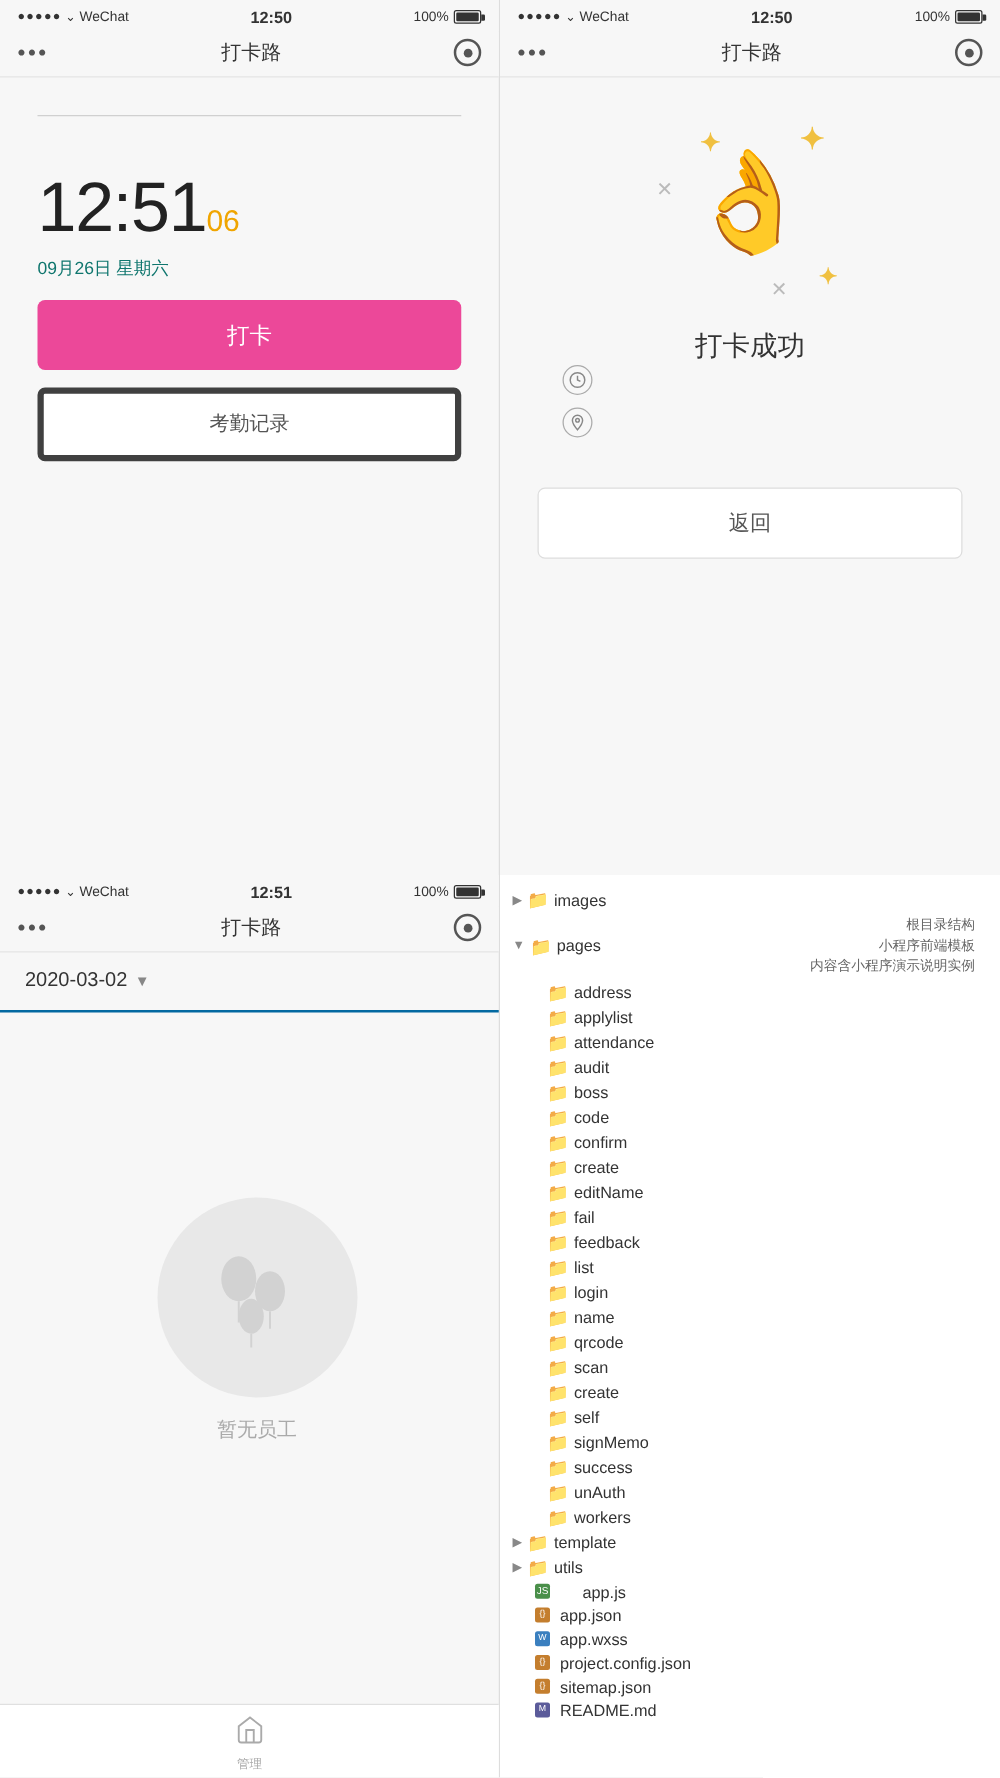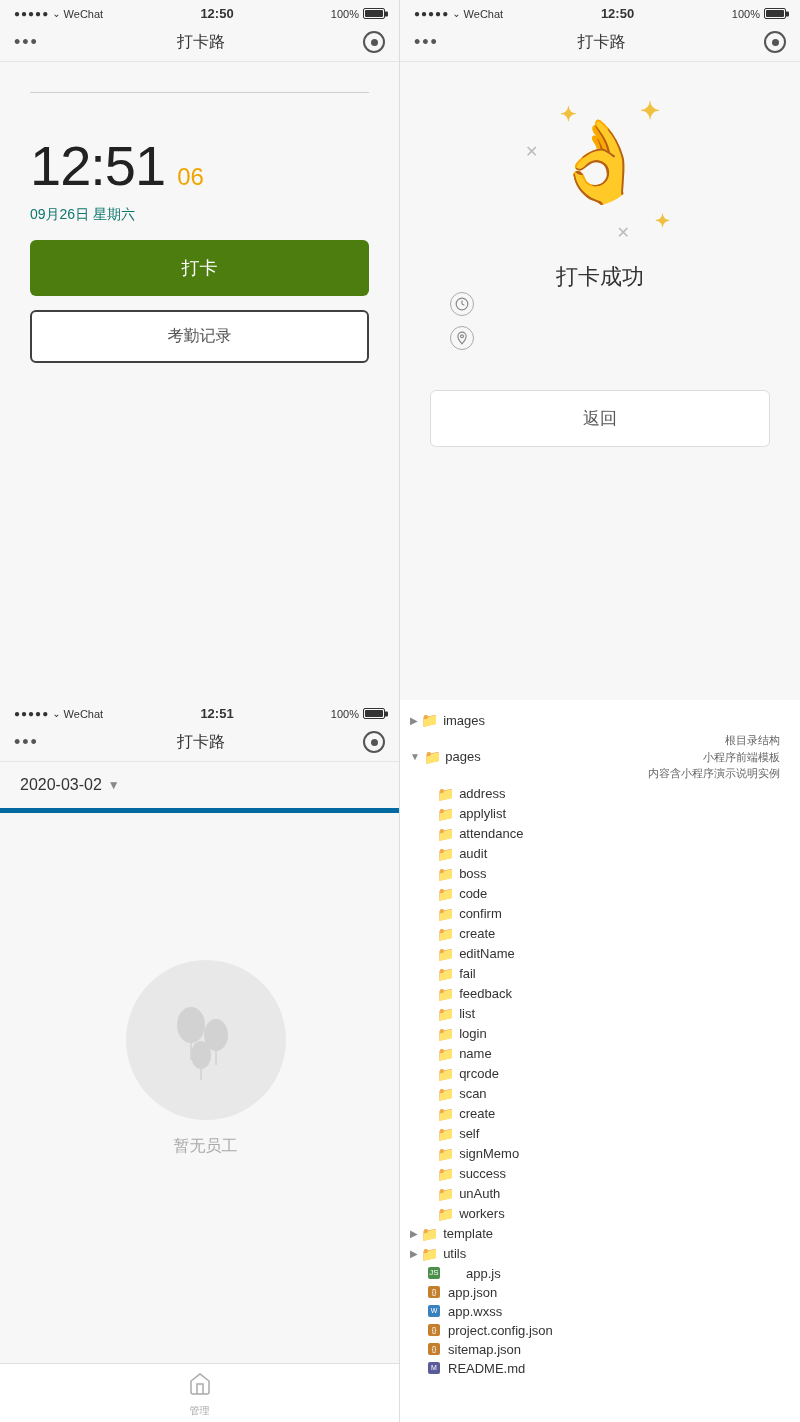--- a/index.html
+++ b/index.html
@@ -123,44 +123,44 @@
     }
     .time-main {
       font-size: 56px;
       font-weight: 300;
       color: #222;
       letter-spacing: -1px;
     }
     .time-seconds {
       font-size: 24px;
       color: #f0a500;
-      margin-left: 12px;
+      margin-left: 0;
     }
     .date-display {
       font-size: 14px;
       color: #0f766e;
       margin-bottom: 16px;
     }
     .btn-punch {
       width: 100%;
       padding: 16px;
-      background: #4d7c0f;
+      background: #ec4899;
       color: #fff;
       border: none;
       border-radius: 6px;
       font-size: 18px;
       cursor: pointer;
       margin-bottom: 14px;
     }
     .btn-attendance {
       width: 100%;
       padding: 14px;
       background: #fff;
       color: #555;
-      border: 2px solid #404040;
+      border: 5px solid #404040;
       border-radius: 6px;
       font-size: 16px;
       cursor: pointer;
     }
 
     
     .phone-right-content {
       flex: 1;
       display: flex;
       flex-direction: column;
@@ -240,21 +240,21 @@
       border-right: 1px solid #ddd;
     }
 
     .date-selector {
       display: flex;
       align-items: center;
       padding: 14px 20px;
       gap: 6px;
       font-size: 16px;
       color: #333;
-      border-bottom: 5px solid #0369a1;
+      border-bottom: 2px solid #0369a1;
     }
     .chevron-down { font-size: 12px; color: #888; }
 
     .employee-area {
       flex: 1;
       display: flex;
       flex-direction: column;
       align-items: center;
       justify-content: center;
       padding-bottom: 60px;

